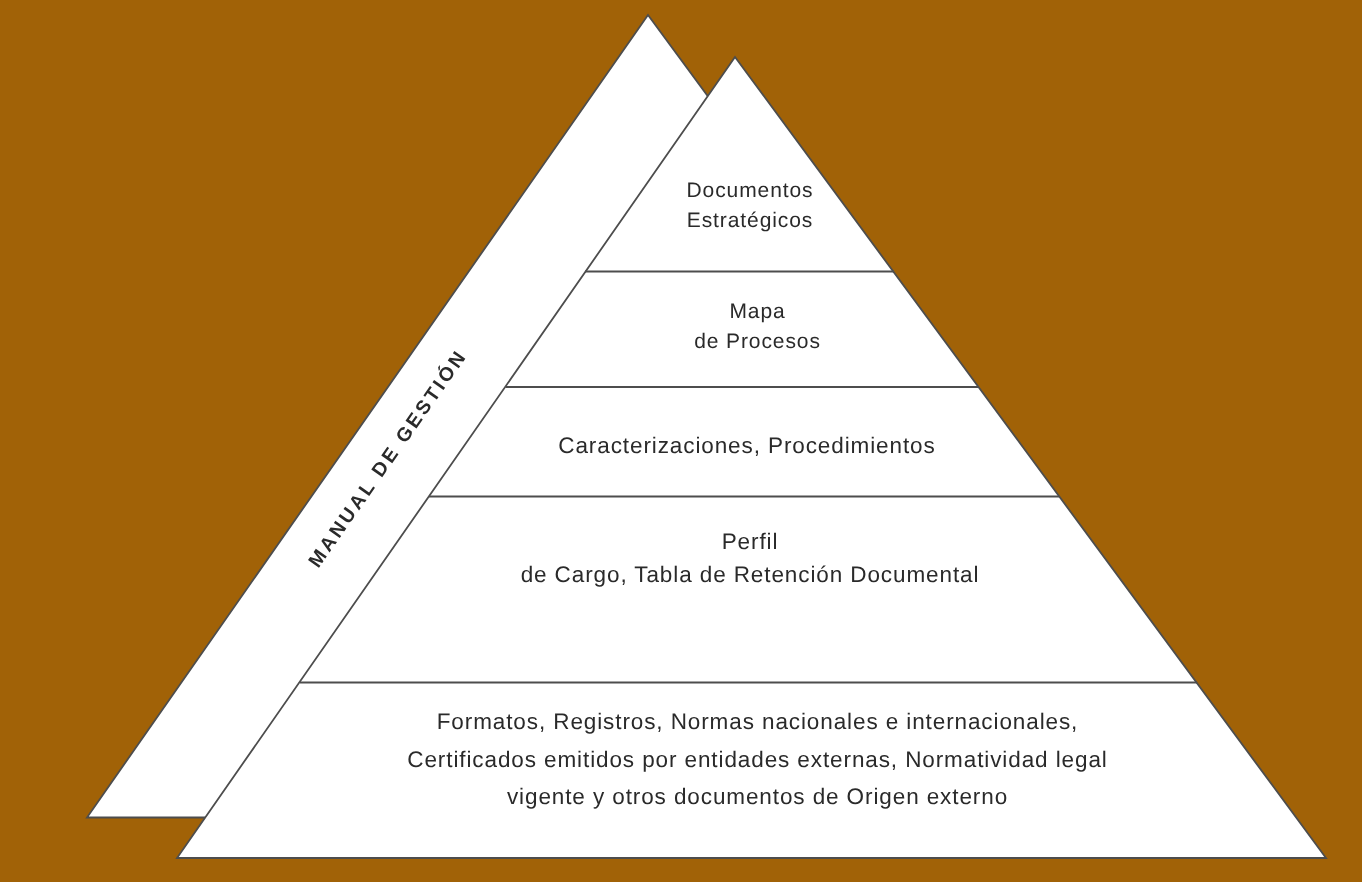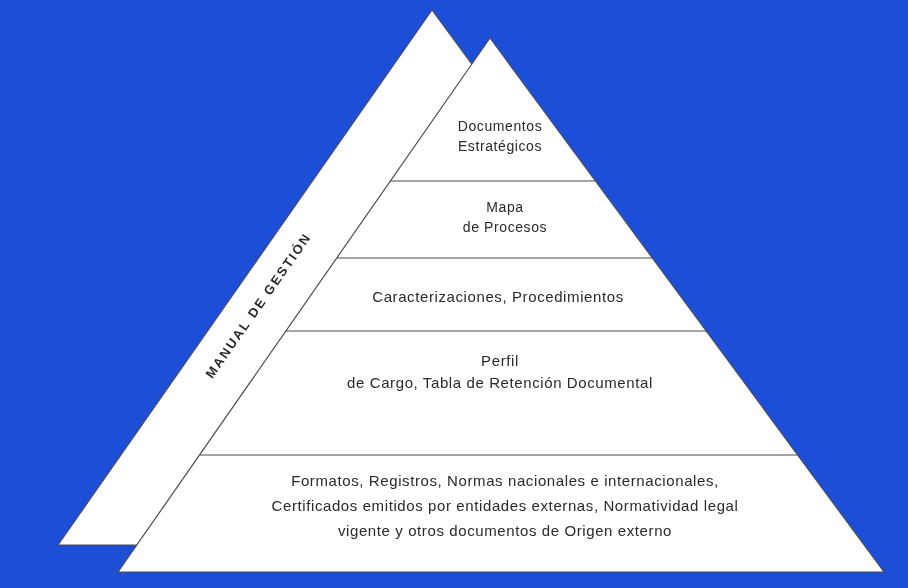--- a/index.html
+++ b/index.html
@@ -4,21 +4,21 @@
 <style>
   html, body {
     margin: 0;
     padding: 0;
     background: #ffffff;
   }
   .stage {
     position: relative;
     width: 908px;
     height: 588px;
-    background: #1d4ed8;
+    background: #a16207;
     overflow: hidden;
   }
   svg { display: block; }
   .lvl {
     font-family: "Liberation Sans", sans-serif;
     font-size: 15px;
     letter-spacing: 0.6px;
   }
   .lvl-sm {
     font-size: 14px;

